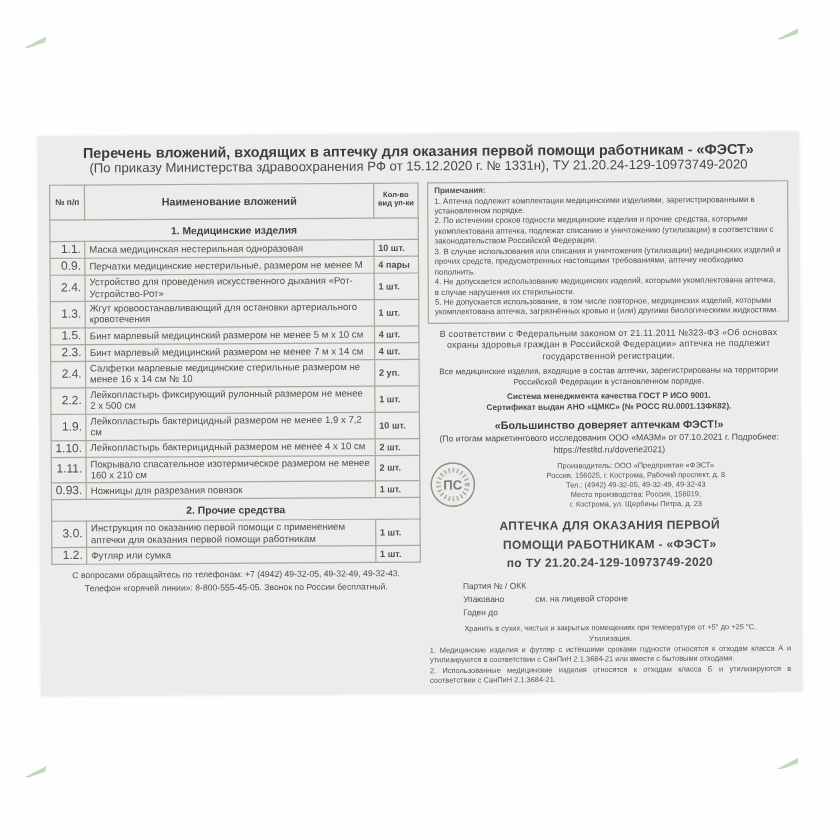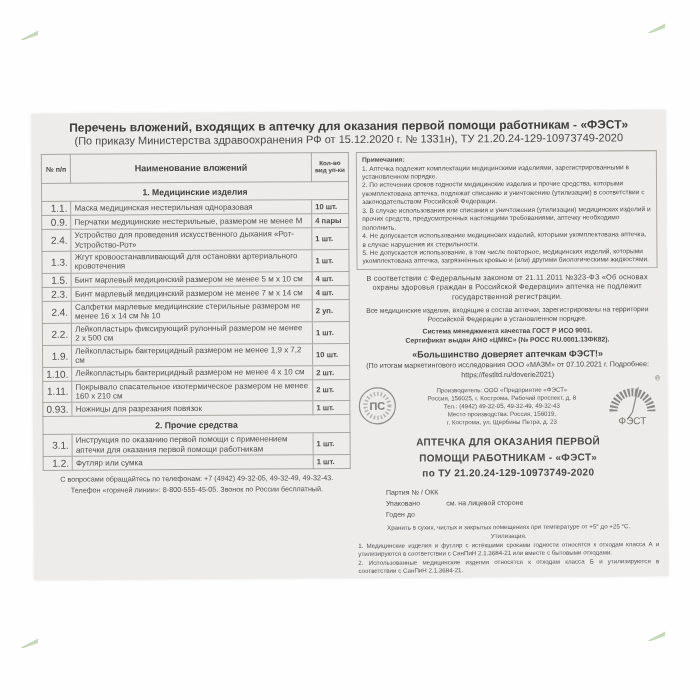--- a/index.html
+++ b/index.html
@@ -133,21 +133,21 @@
             </tr>
           <tr>
               <td class="num">0.93.</td>
               <td class="nm">Ножницы для разрезания повязок</td>
               <td class="qt">1 шт.</td>
             </tr>
           <tr class="section">
             <td colspan="3">2. Прочие средства</td>
           </tr>
           <tr>
-              <td class="num">3.1.</td>
+              <td class="num">3.0.</td>
               <td class="nm">Инструкция по оказанию первой помощи с применением аптечки для оказания первой помощи работникам</td>
               <td class="qt">1 шт.</td>
             </tr>
           <tr>
               <td class="num">1.2.</td>
               <td class="nm">Футляр или сумка</td>
               <td class="qt">1 шт.</td>
             </tr>
         </tbody>
       </table>
@@ -186,29 +186,20 @@
             <text x="20" y="24" font-size="11" font-weight="bold" text-anchor="middle" fill="#7c7c78" font-family="Liberation Sans, sans-serif">ПС</text>
           </svg>
         </div>
         <div class="mfr-text">
           <div>Производитель: ООО «Предприятие «ФЭСТ»</div>
           <div>Россия, 156025, г. Кострома, Рабочий проспект, д. 8</div>
           <div>Тел.: (4942) 49-32-05, 49-32-49, 49-32-43</div>
           <div>Место производства: Россия, 156019,</div>
           <div>г. Кострома, ул. Щербины Петра, д. 23</div>
         </div>
-        <div class="logo-wrap">
-          <span class="reg-mark">®</span>
-          <svg width="52" height="44" viewBox="0 0 52 44">
-            <path d="M7 29 A 19 19 0 0 1 45 29" fill="none" stroke="#8a8a86" stroke-width="8" stroke-dasharray="2 1.6"></path>
-            <line x1="26" y1="30" x2="32" y2="5" stroke="#8a8a86" stroke-width="1.2"></line>
-            <line x1="26" y1="30" x2="21" y2="37" stroke="#8a8a86" stroke-width="1.2"></line>
-            <text x="26" y="42" font-size="10" text-anchor="middle" fill="#76766f" font-family="Liberation Sans, sans-serif">ФЭСТ</text>
-          </svg>
-        </div>
       </div>
 
       <div class="product-title">
         <div>АПТЕЧКА ДЛЯ ОКАЗАНИЯ ПЕРВОЙ</div>
         <div>ПОМОЩИ РАБОТНИКАМ - «ФЭСТ»</div>
         <div>по ТУ 21.20.24-129-10973749-2020</div>
       </div>
 
       <div class="batch">
         <div>Партия № / ОКК</div>

